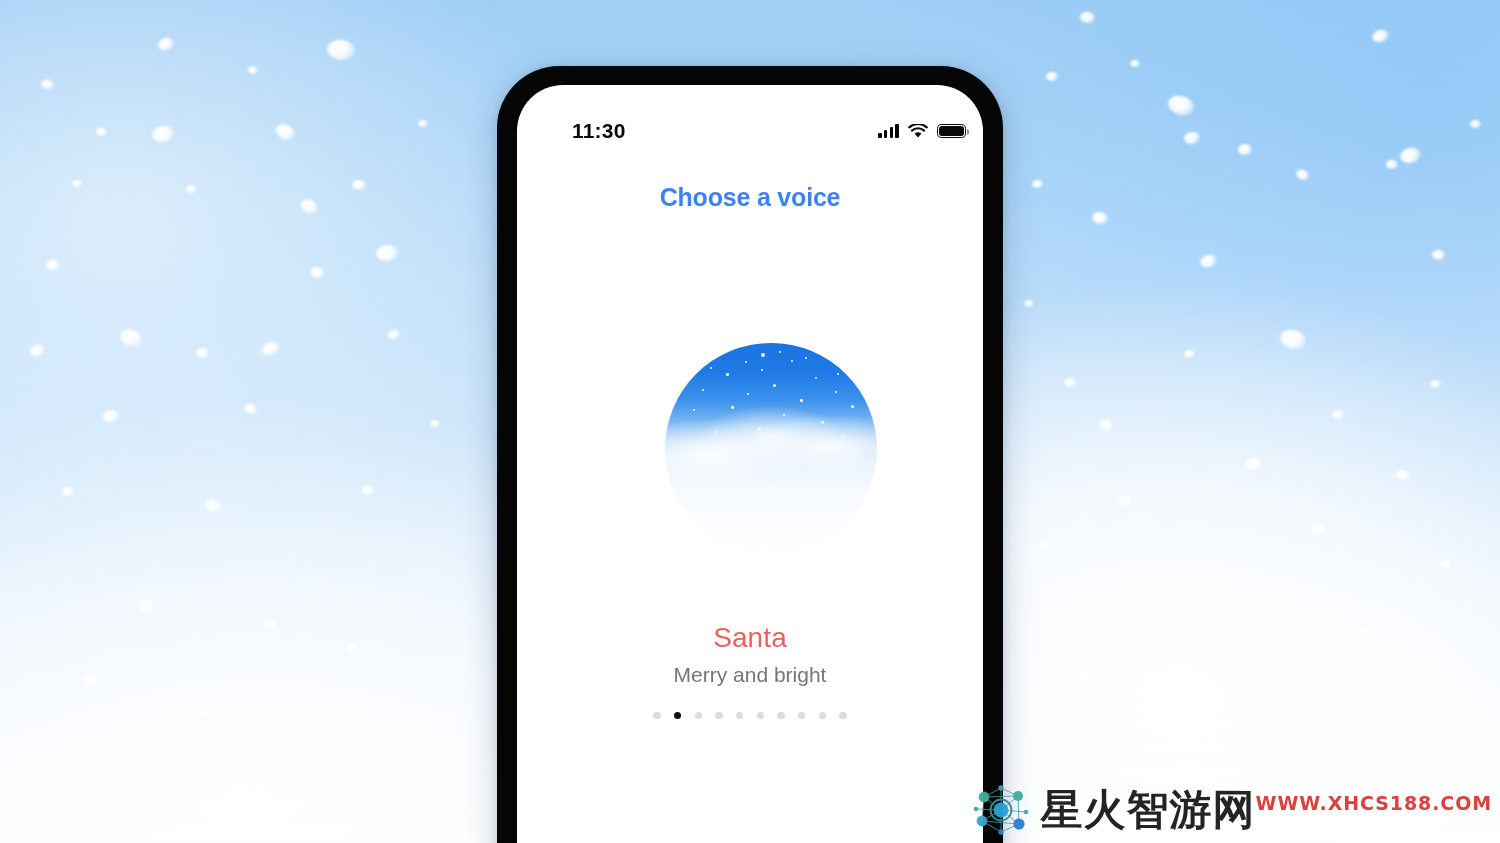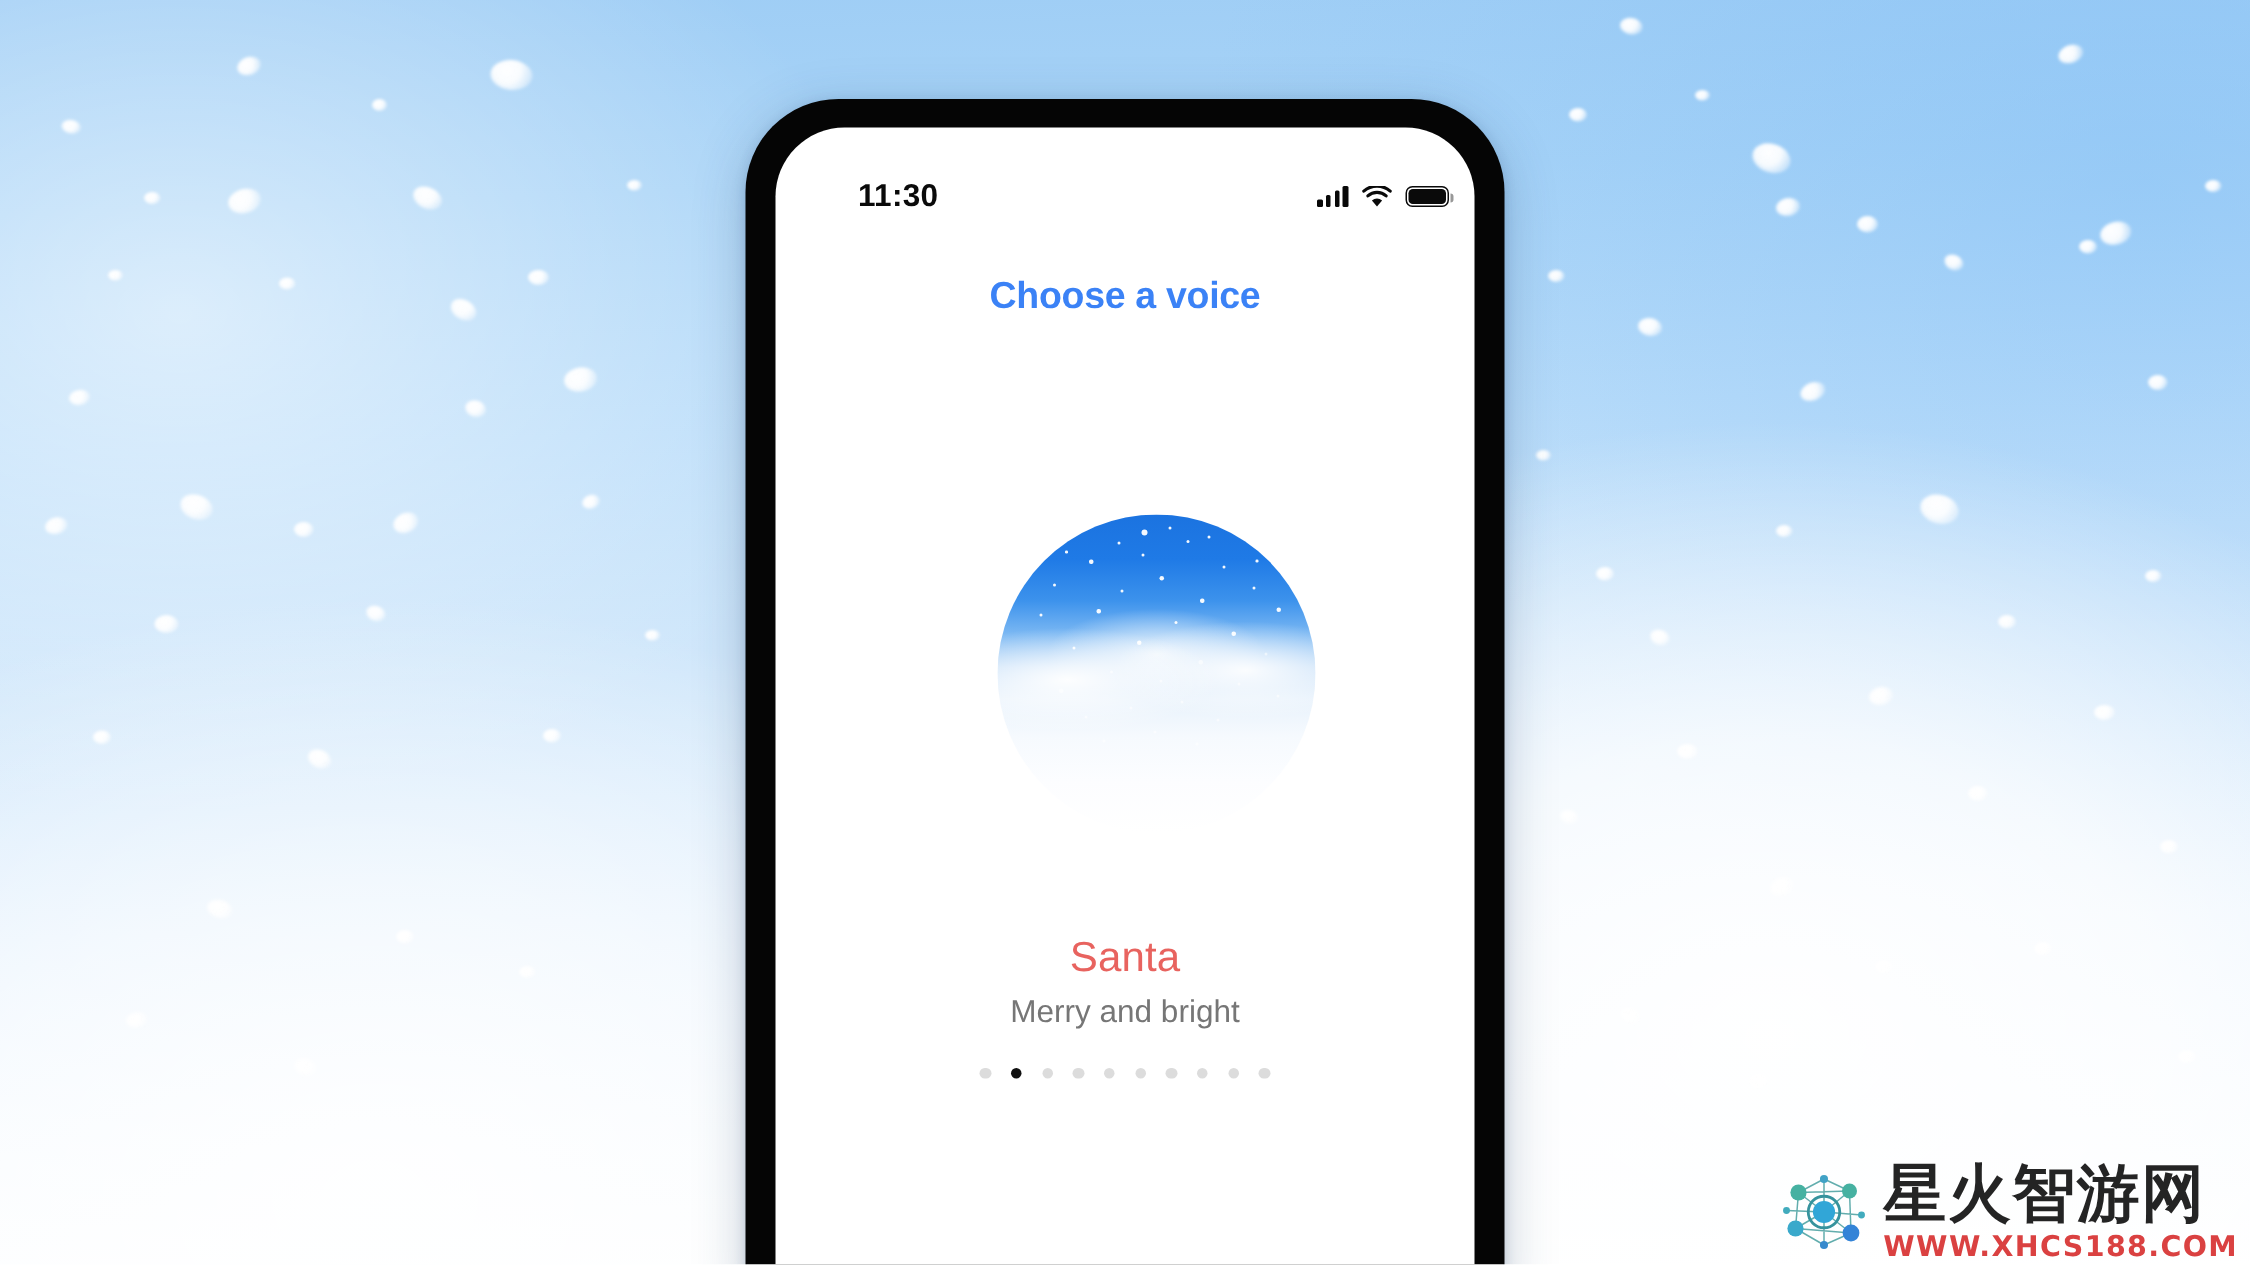--- a/index.html
+++ b/index.html
@@ -155,21 +155,21 @@
   #pager .dot.active { background:#111111; }
 
   
   #watermark {
     position:absolute;
     right:8px; bottom:2px;
     display:flex; align-items:center; gap:9px;
     opacity:0.96;
   }
   #wm-logo { width:62px; height:62px; display:block; }
-  #wm-text { display:flex; flex-direction:column; line-height:1; }
+  #wm-text { display:flex; flex-direction:row; line-height:1; }
   #wm-cn {
     font-size:42px; font-weight:bold;
     color:#1c1c1c; letter-spacing:1px;
     font-family:"DejaVu Sans", sans-serif;
   }
   #wm-url {
     margin-top:5px;
     font-size:19px; font-weight:bold;
     color:#d93a3a; letter-spacing:0.9px;
     text-align:center;

